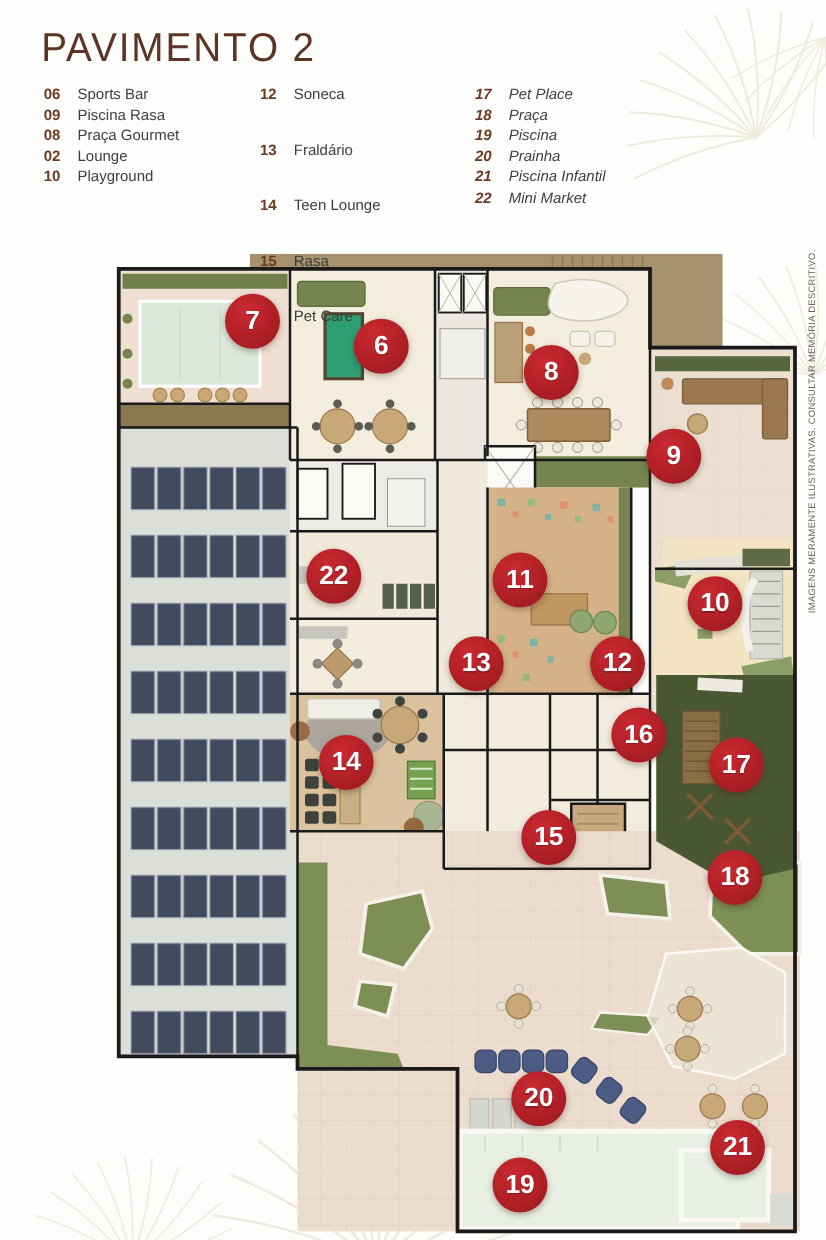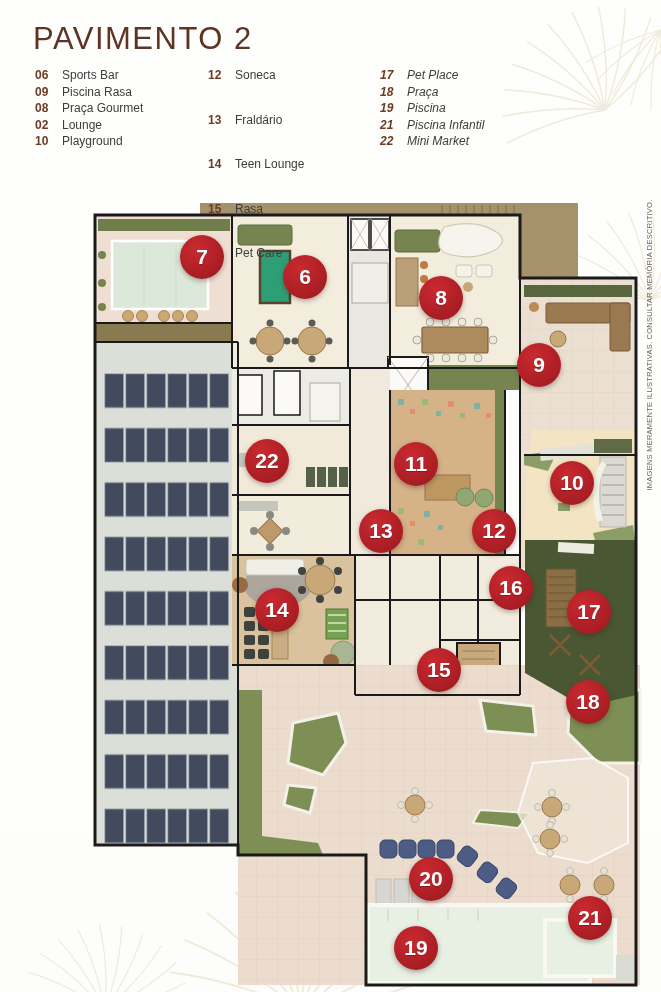--- a/index.html
+++ b/index.html
@@ -72,20 +72,21 @@
         <div class="legend-row"><span class="legend-num">12</span><span class="legend-label">Soneca</span></div>
         <div class="legend-row"><span class="legend-num">13</span><span class="legend-label">Fraldário</span></div>
         <div class="legend-row"><span class="legend-num">14</span><span class="legend-label">Teen Lounge</span></div>
         <div class="legend-row"><span class="legend-num">15</span><span class="legend-label">Rasa</span></div>
         <div class="legend-row"><span class="legend-num">16</span><span class="legend-label">Pet Care</span></div>
       </div>
       <div class="legend-col">
         <div class="legend-row"><span class="legend-num">17</span><span class="legend-label">Pet Place</span></div>
         <div class="legend-row"><span class="legend-num">18</span><span class="legend-label">Praça</span></div>
         <div class="legend-row"><span class="legend-num">19</span><span class="legend-label">Piscina</span></div>
+        <div class="legend-row"><span class="legend-num">20</span><span class="legend-label">Prainha</span></div>
         <div class="legend-row"><span class="legend-num">21</span><span class="legend-label">Piscina Infantil</span></div>
         <div class="legend-row"><span class="legend-num">22</span><span class="legend-label">Mini Market</span></div>
       </div>
     </div>
 
   <div class="disclaimer">IMAGENS MERAMENTE ILUSTRATIVAS. CONSULTAR MEMÓRIA DESCRITIVO.</div>
 
   <div class="plan">
     <svg width="555" height="785" viewBox="0 0 555 785">
       <defs>

